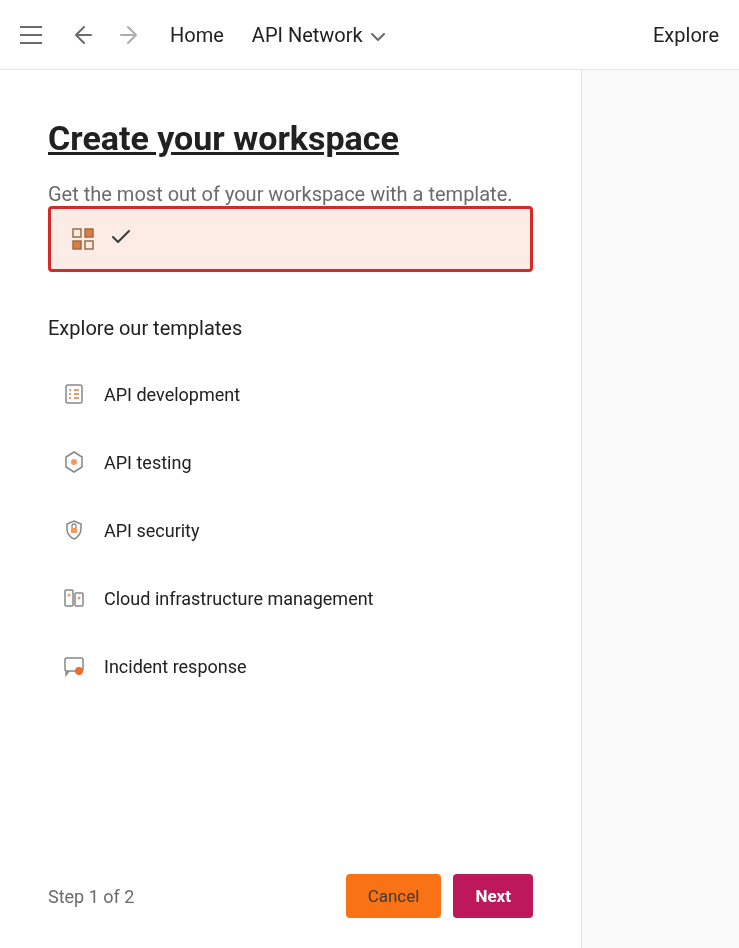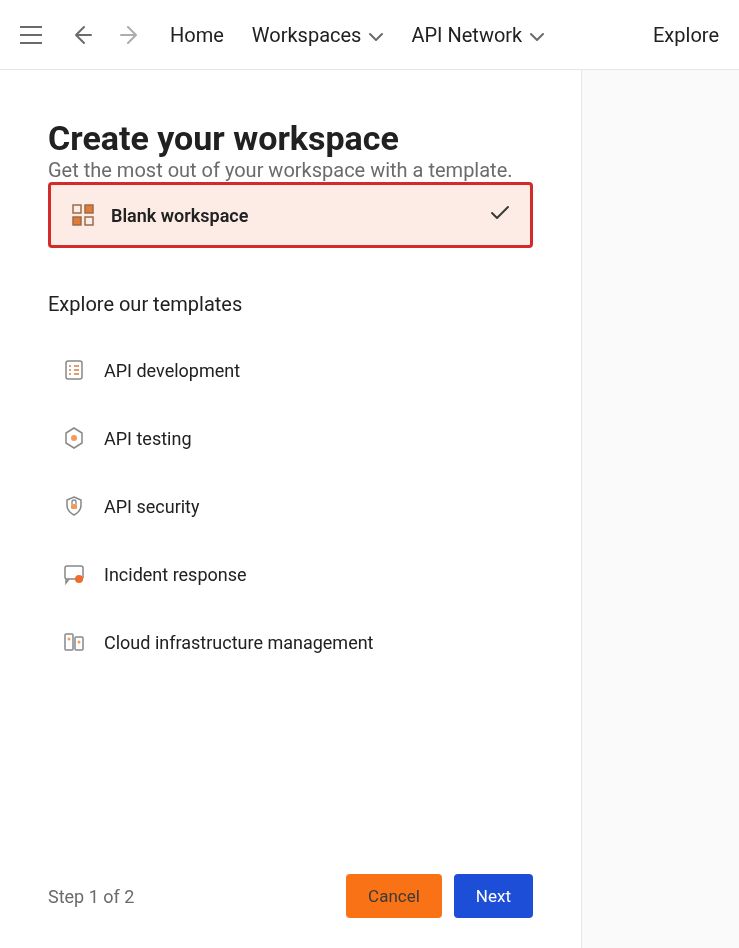--- a/index.html
+++ b/index.html
@@ -52,21 +52,22 @@
       border-right: 1px solid #e6e6e6;
       padding: 48px 48px 30px 48px;
       display: flex;
       flex-direction: column;
       min-height: 100%;
     }
     .page-title {
       font-size: 34px;
       font-weight: 700;
       color: #212121;
-      margin-bottom: 0;
+      margin-bottom: 24px;
+      text-decoration: underline;
     }
     .page-subtitle {
       font-size: 20px;
       color: #6b6b6b;
     }
     .selected-card {
       border: 3px solid #d42a2a;
       background: #fdece6;
       border-radius: 4px;
       padding: 18px 20px;
@@ -135,23 +136,23 @@
       font-size: 17px;
       border-radius: 4px;
       border: none;
       cursor: pointer;
     }
     .btn-cancel {
       background: #f97316;
       color: #3a3a3a;
     }
     .btn-next {
-      background: #1d4ed8;
+      background: #be185d;
       color: #ffffff;
-      font-weight: 400;
+      font-weight: 700;
     }
     .right-pane {
       flex: 1;
       background: #fafafa;
     }
   </style>
 </head>
 <body>
 
 <div class="topbar">
@@ -165,28 +166,20 @@
         <path d="M14 3l-8 8 8 8M6 11h15" stroke="#6b6b6b" stroke-width="2" fill="none" stroke-linecap="round" stroke-linejoin="round"></path>
       </svg>
   </div>
   <div class="icon-btn" style="opacity:0.55">
     <svg width="22" height="22" viewBox="0 0 22 22">
         <path d="M8 3l8 8-8 8M16 11H1" stroke="#6b6b6b" stroke-width="2" fill="none" stroke-linecap="round" stroke-linejoin="round"></path>
       </svg>
   </div>
   <div class="nav-link">
     <span>Home</span>
-  </div>
-  <div class="nav-link">
-    <span>Workspaces</span>
-    <span class="chevron-down">
-      <svg width="14" height="10" viewBox="0 0 14 10">
-          <path d="M1 2l6 6 6-6" stroke="#6b6b6b" stroke-width="2" fill="none" stroke-linecap="round" stroke-linejoin="round"></path>
-        </svg>
-    </span>
   </div>
   <div class="nav-link">
     <span>API Network</span>
     <span class="chevron-down">
       <svg width="14" height="10" viewBox="0 0 14 10">
           <path d="M1 2l6 6 6-6" stroke="#6b6b6b" stroke-width="2" fill="none" stroke-linecap="round" stroke-linejoin="round"></path>
         </svg>
     </span>
   </div>
   <div class="nav-link explore">
@@ -201,21 +194,20 @@
 
     <div class="selected-card">
       <span class="t-icon">
         <svg width="22" height="22" viewBox="0 0 22 22">
           <rect x="1" y="1" width="8" height="8" fill="none" stroke="#9a6b47" stroke-width="1.5"></rect>
           <rect x="13" y="1" width="8" height="8" fill="#e07b3a" stroke="#9a6b47" stroke-width="1.5"></rect>
           <rect x="1" y="13" width="8" height="8" fill="#e07b3a" stroke="#9a6b47" stroke-width="1.5"></rect>
           <rect x="13" y="13" width="8" height="8" fill="none" stroke="#9a6b47" stroke-width="1.5"></rect>
         </svg>
       </span>
-      <span class="label">Blank workspace</span>
       <span class="check">
         <svg width="20" height="16" viewBox="0 0 20 16">
             <path d="M2 8l5 5L18 2" stroke="#3a3a3a" stroke-width="2" fill="none" stroke-linecap="round" stroke-linejoin="round"></path>
           </svg>
       </span>
     </div>
 
     <h2 class="section-title">Explore our templates</h2>
 
     <div class="template-list">
@@ -243,43 +235,43 @@
 
       <div class="template-item">
         <span class="t-icon">
           <svg width="24" height="24" viewBox="0 0 24 24">
             <path d="M12 3l7 3v5c0 5-3 8-7 10-4-2-7-5-7-10V6l7-3z" fill="none" stroke="#888" stroke-width="1.5"></path>
             <rect x="9" y="10" width="6" height="5" rx="1" fill="#f29a5b"></rect>
             <path d="M10 10V8a2 2 0 014 0v2" fill="none" stroke="#888" stroke-width="1.3"></path>
           </svg>
         </span>
         <span class="t-label">API security</span>
-      </div>
-
-      <div class="template-item">
-        <span class="t-icon">
-          <svg width="24" height="24" viewBox="0 0 24 24">
-            <rect x="3" y="4" width="18" height="13" rx="2" fill="none" stroke="#888" stroke-width="1.5"></rect>
-            <path d="M7 17l-3 4v-4" fill="none" stroke="#888" stroke-width="1.5"></path>
-            <circle cx="17" cy="17" r="4" fill="#f26b2a"></circle>
-          </svg>
-        </span>
-        <span class="t-label">Incident response</span>
       </div>
 
       <div class="template-item">
         <span class="t-icon">
           <svg width="24" height="24" viewBox="0 0 24 24">
             <rect x="3" y="4" width="8" height="16" rx="1" fill="none" stroke="#888" stroke-width="1.5"></rect>
             <rect x="13" y="7" width="8" height="13" rx="1" fill="none" stroke="#888" stroke-width="1.5"></rect>
             <circle cx="7" cy="9" r="1.5" fill="#f29a5b"></circle>
             <circle cx="17" cy="12" r="1.5" fill="#f29a5b"></circle>
           </svg>
         </span>
         <span class="t-label">Cloud infrastructure management</span>
+      </div>
+
+      <div class="template-item">
+        <span class="t-icon">
+          <svg width="24" height="24" viewBox="0 0 24 24">
+            <rect x="3" y="4" width="18" height="13" rx="2" fill="none" stroke="#888" stroke-width="1.5"></rect>
+            <path d="M7 17l-3 4v-4" fill="none" stroke="#888" stroke-width="1.5"></path>
+            <circle cx="17" cy="17" r="4" fill="#f26b2a"></circle>
+          </svg>
+        </span>
+        <span class="t-label">Incident response</span>
       </div>
 
     </div>
 
     <div class="footer">
       <span class="step-text">Step 1 of 2</span>
       <div class="footer-buttons">
         <button class="btn btn-cancel">Cancel</button>
         <button class="btn btn-next">Next</button>
       </div>

